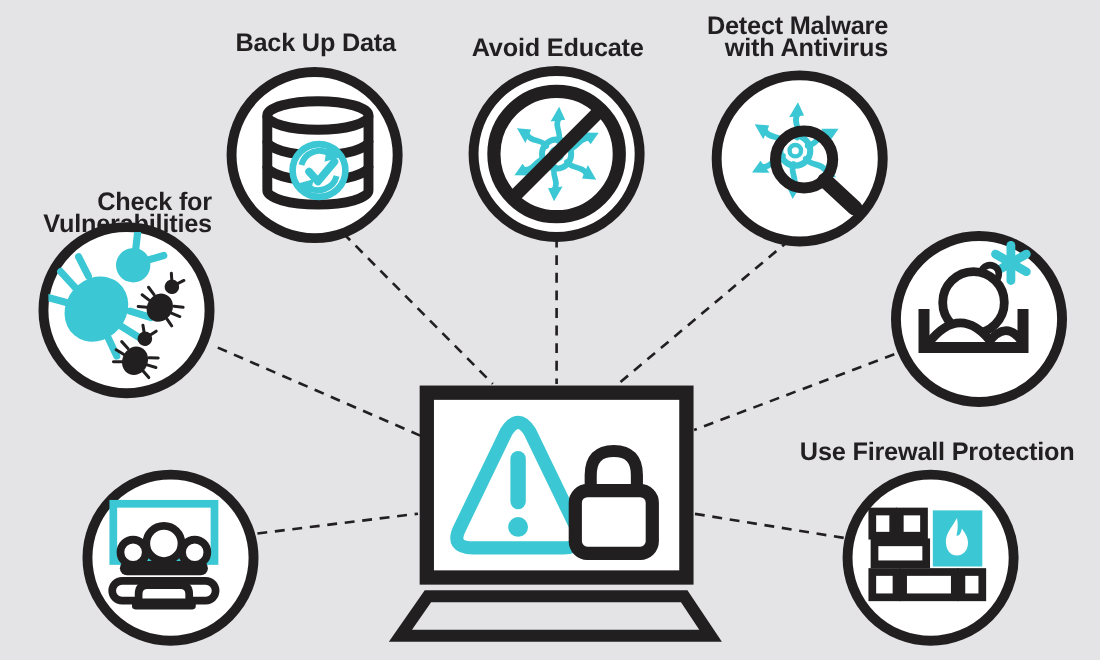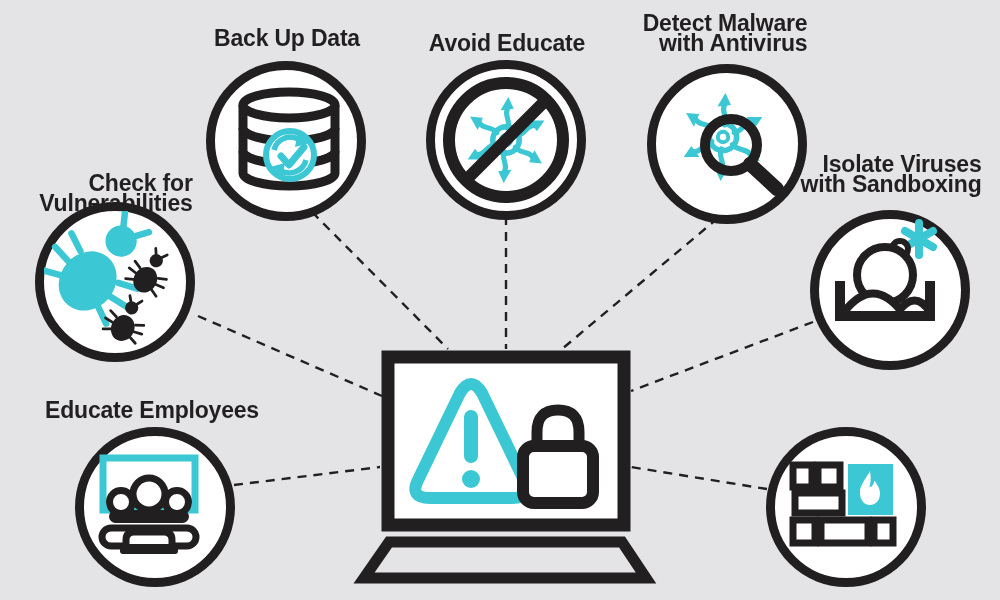--- a/index.html
+++ b/index.html
@@ -76,23 +76,21 @@
     <line x1="234" y1="485" x2="380" y2="467"></line>
     <line x1="767" y1="489" x2="631" y2="467"></line>
   </svg>
 
   <div class="node-label" style="left:116px;top:173px">Check for
 Vulnerabilities</div>
   <div class="node-label" style="left:287px;top:28px">Back Up Data</div>
   <div class="node-label" style="left:507px;top:33px">Avoid Educate</div>
   <div class="node-label" style="left:725px;top:13px">Detect Malware
 with Antivirus</div>
-  <div class="node-label" style="left:891px;top:154px">Isolate Viruses
-with Sandboxing</div>
-  <div class="node-label" style="left:152px;top:400px">Educate Employees</div>
+  <div class="node-label" style="left:852px;top:400px">Use Firewall Protection</div>
 
   <div class="node-circle" style="left:35px;top:202px">
     <svg viewBox="0 0 142 142">
       <use href="#bug" transform="translate(52,60) rotate(40) scale(1.3)" fill="#3BC7D3" stroke="#3BC7D3"></use>
       <use href="#bug" transform="translate(104,64) rotate(30) scale(0.55)" fill="#221F20" stroke="#221F20"></use>
       <use href="#bug" transform="translate(81,112) rotate(24) scale(0.55)" fill="#221F20" stroke="#221F20"></use>
     </svg>
   </div>
 
   <div class="node-circle" style="left:206px;top:61px">

